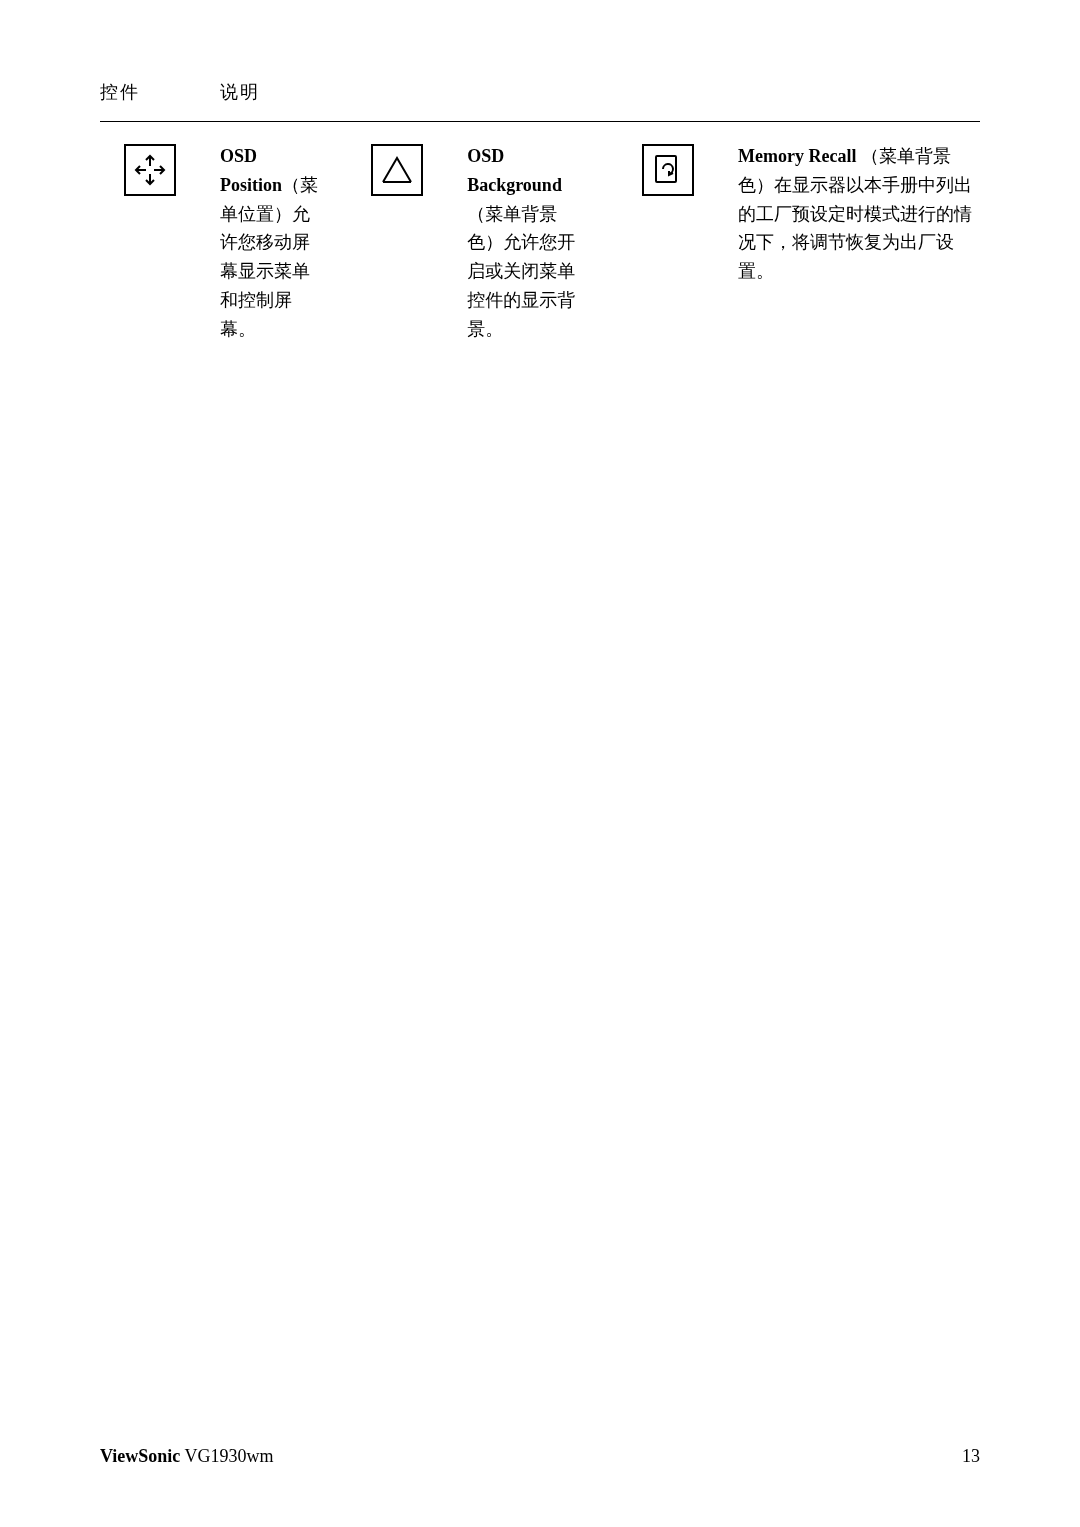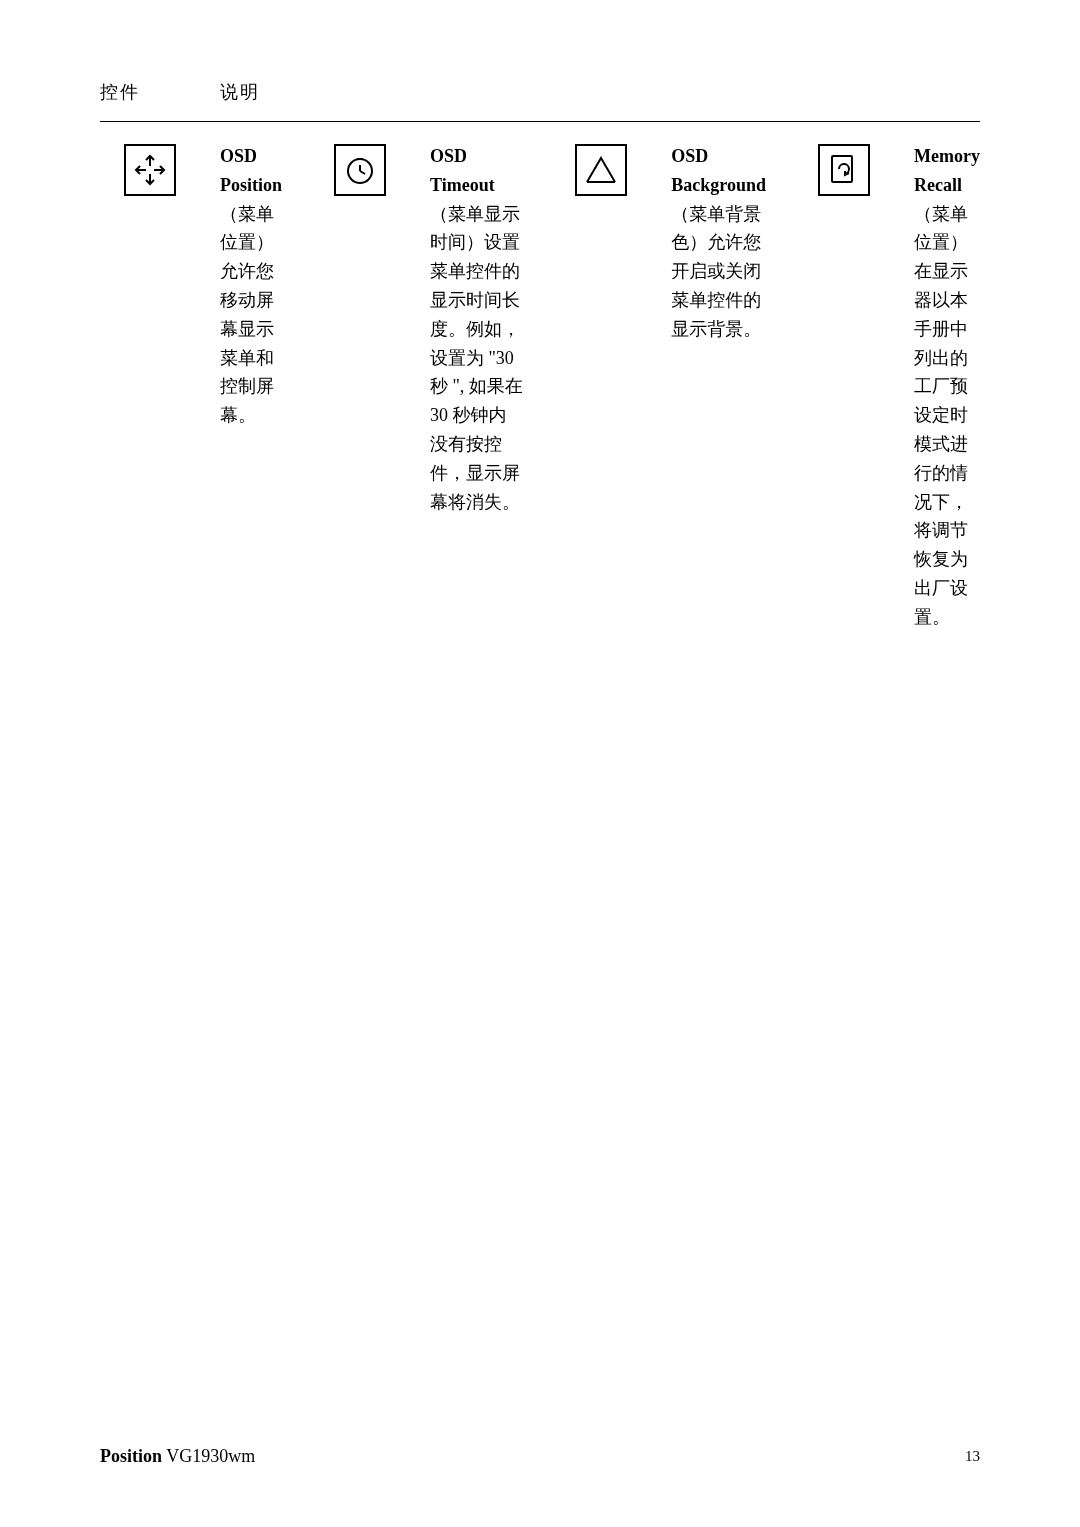--- a/index.html
+++ b/index.html
@@ -99,21 +99,21 @@
 
     .footer-brand {
       font-size: 18px;
     }
 
     .footer-brand strong {
       font-weight: bold;
     }
 
     .footer-page {
-      font-size: 15px;
+      font-size: 18px;
       margin-left: 12px;
     }
   </style>
 </head>
 <body>
 
 <div class="page-content">
 
   <div class="table-header">
     <div class="col-control">控件</div>
@@ -140,37 +140,20 @@
             <line x1="22" y1="18" x2="32" y2="18"></line>
             <polyline points="28,14 32,18 28,22"></polyline>
           </svg>
         </div>
       </div>
       <div class="desc-cell">
         <strong>OSD Position</strong><span>（菜单位置）允许您移动屏幕显示菜单和控制屏幕。</span>
       </div>
     </div>
 
-    <div class="table-row">
-      <div class="icon-cell">
-        <div class="icon-box">
-
-          <svg viewBox="0 0 36 36" width="36" height="36" fill="none" stroke="#000" stroke-width="2">
-            <circle cx="18" cy="19" r="12"></circle>
-            <line x1="18" y1="13" x2="18" y2="19"></line>
-            <line x1="18" y1="19" x2="23" y2="22"></line>
-
-            <line x1="15" y1="7" x2="21" y2="7"></line>
-          </svg>
-        </div>
-      </div>
-      <div class="desc-cell">
-        <strong>OSD Timeout</strong><span> （菜单显示时间）设置菜单控件的显示时间长度。例如，设置为 "30 秒 ",  如果在 30 秒钟内没有按控件，显示屏幕将消失。</span>
-      </div>
-    </div>
 
     <div class="table-row">
       <div class="icon-cell">
         <div class="icon-box">
 
           <svg viewBox="0 0 36 36" width="36" height="36" fill="none" stroke="#000" stroke-width="2">
             <polyline points="4,30 18,6 32,30"></polyline>
             <line x1="4" y1="30" x2="32" y2="30"></line>
           </svg>
         </div>
@@ -187,26 +170,26 @@
           <svg viewBox="0 0 36 36" width="36" height="36" fill="none" stroke="#000" stroke-width="2">
 
             <rect x="6" y="4" width="20" height="26" rx="1"></rect>
 
             <path d="M13,17 A5,5 0 1,1 19,22" stroke="#000" stroke-width="2" fill="none"></path>
             <polyline points="19,19 19,23 23,21" fill="none"></polyline>
           </svg>
         </div>
       </div>
       <div class="desc-cell">
-        <strong>Memory Recall</strong><span> （菜单位置）在显示器以本手册中列出的工厂预设定时模式进行的情况下，将调节恢复为出厂设置。</span>
+        <strong>Memory Recall</strong><span> （菜单背景色）在显示器以本手册中列出的工厂预设定时模式进行的情况下，将调节恢复为出厂设置。</span>
       </div>
     </div>
 
   </div>
 </div>
 
 <div class="page-footer">
   <div class="footer-brand">
-    <strong>Position</strong>
+    <strong>ViewSonic</strong>
     <span>VG1930wm</span>
   </div>
   <div class="footer-page">13</div>
 </div>
 
 </body></html>

